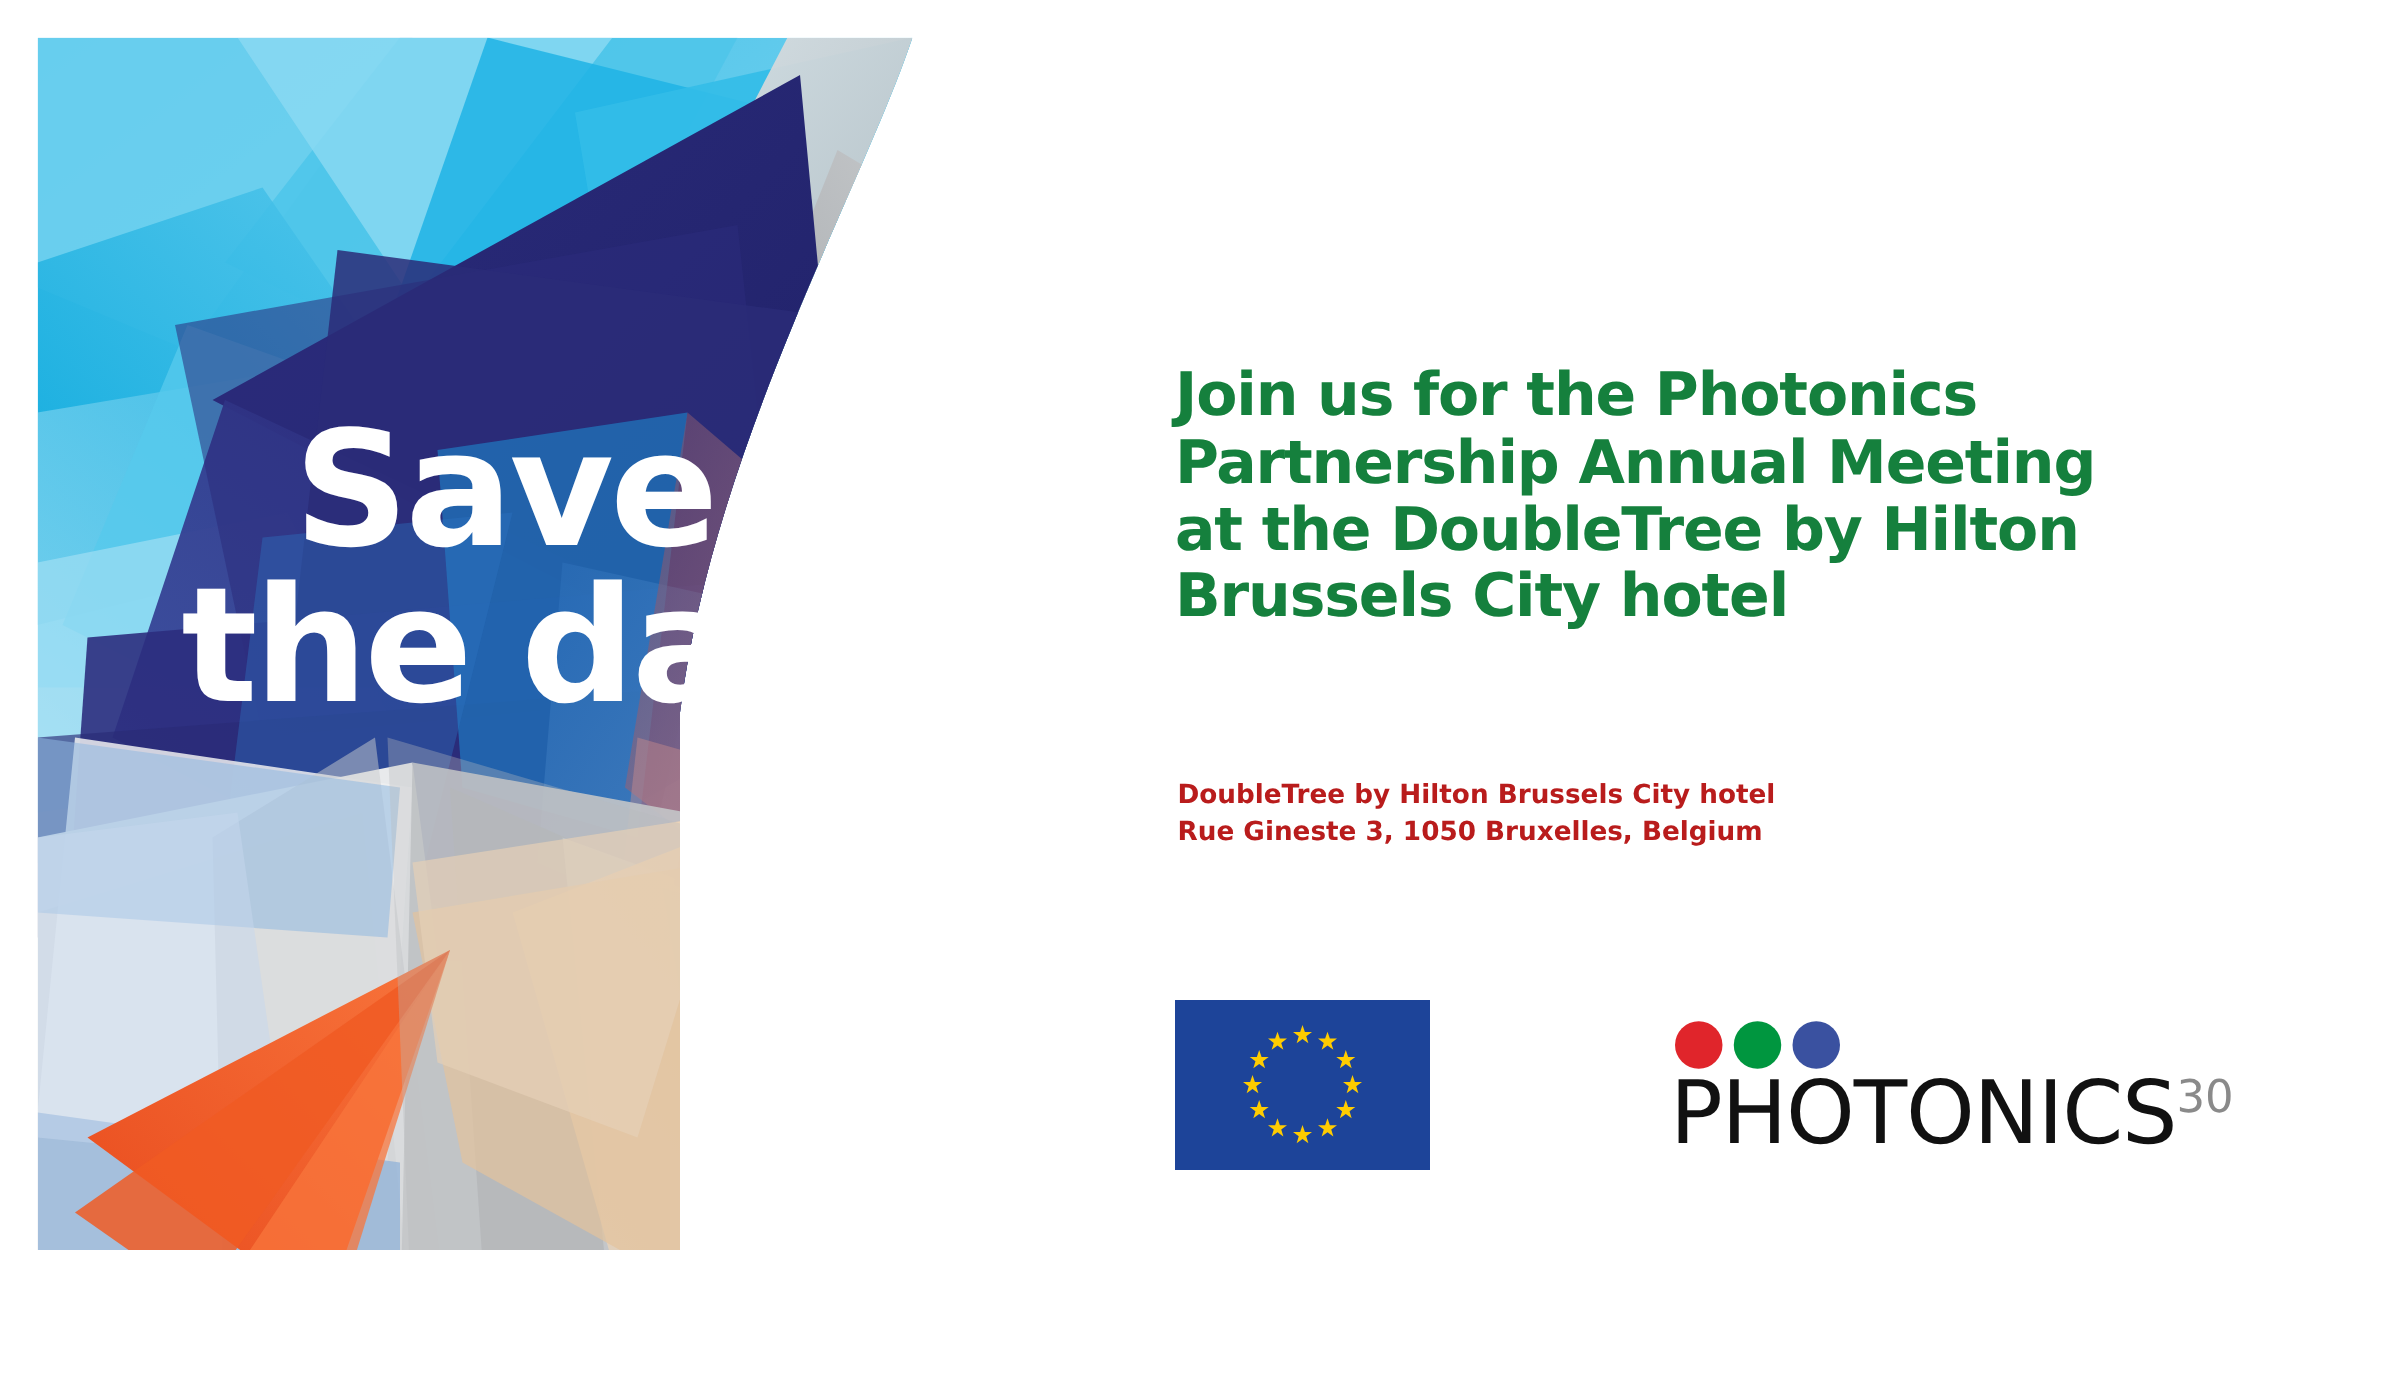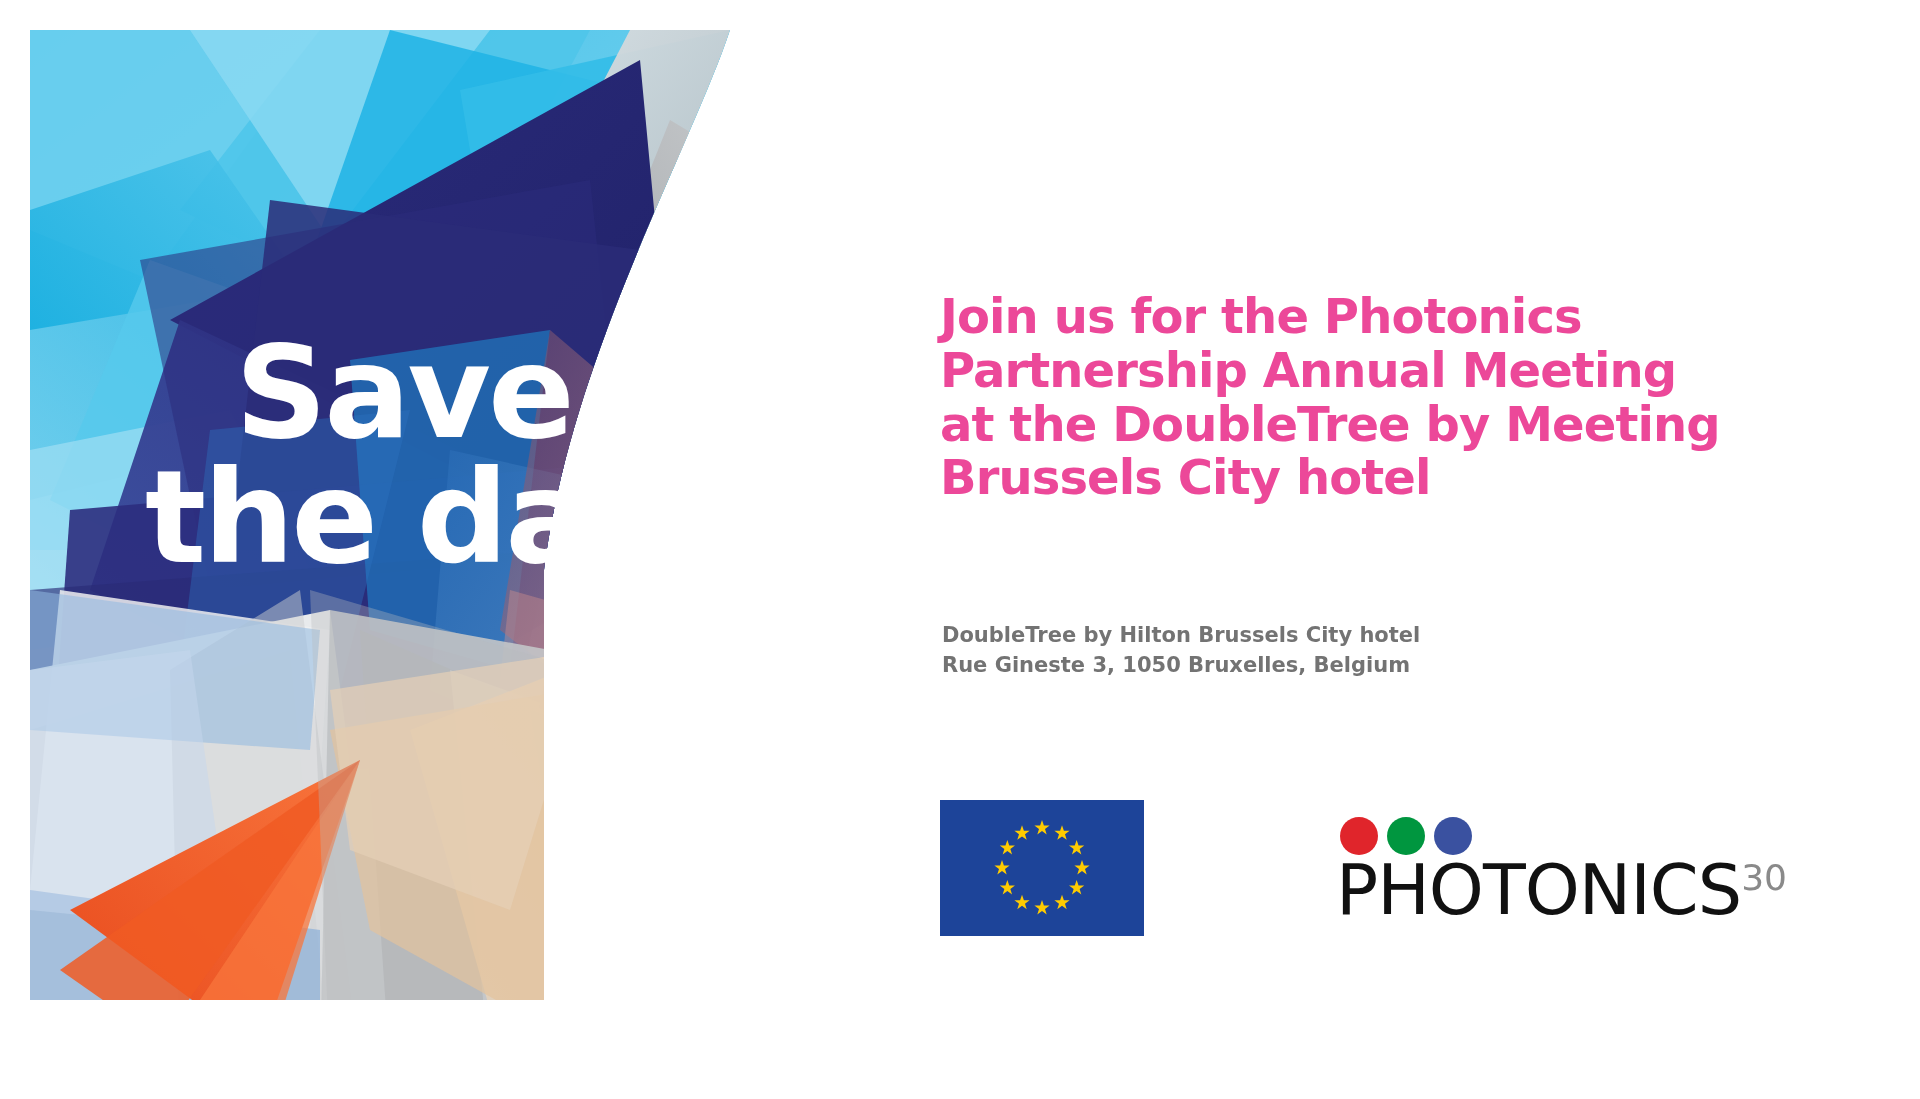--- a/index.html
+++ b/index.html
@@ -65,34 +65,34 @@
     top: 0;
     width: 930px;
     height: 1099px;
   }
 
   .headline {
     position: absolute;
     left: 0;
     top: 290px;
     width: 760px;
-    color: #ec4899;
+    color: #15803d;
     font-family: "DejaVu Sans", sans-serif;
     font-weight: bold;
     font-size: 48px;
     line-height: 1.12;
     letter-spacing: -0.9px;
   }
   .headline .hl-line { display: block; white-space: nowrap; }
 
   .address {
     position: absolute;
     left: 2px;
     top: 620px;
-    color: #737373;
+    color: #b91c1c;
     font-family: "DejaVu Sans", sans-serif;
     font-weight: bold;
     font-size: 21px;
     line-height: 1.45;
   }
   .address .addr-line { display: block; white-space: nowrap; }
 
   
   .logo-row {
     position: absolute;
@@ -316,21 +316,21 @@
         <div class="ln2">the date</div>
       </div>
     </div>
   </div>
 
   <div class="content">
 
     <div class="headline">
       <span class="hl-line">Join us for the Photonics</span>
       <span class="hl-line">Partnership Annual Meeting</span>
-      <span class="hl-line">at the DoubleTree by Meeting</span>
+      <span class="hl-line">at the DoubleTree by Hilton</span>
       <span class="hl-line">Brussels City hotel</span>
     </div>
 
     <div class="address">
       <span class="addr-line">DoubleTree by Hilton Brussels City hotel</span>
       <span class="addr-line">Rue Gineste 3, 1050 Bruxelles, Belgium</span>
     </div>
 
     <div class="logo-row">
 

